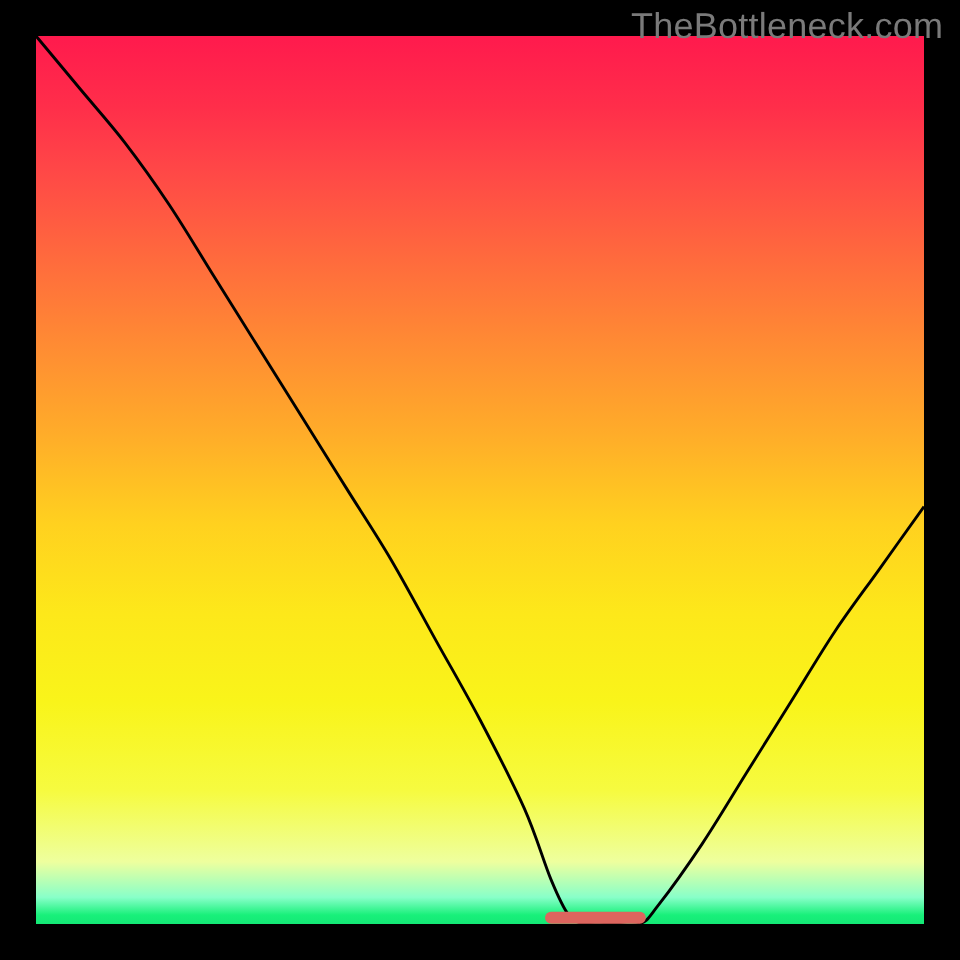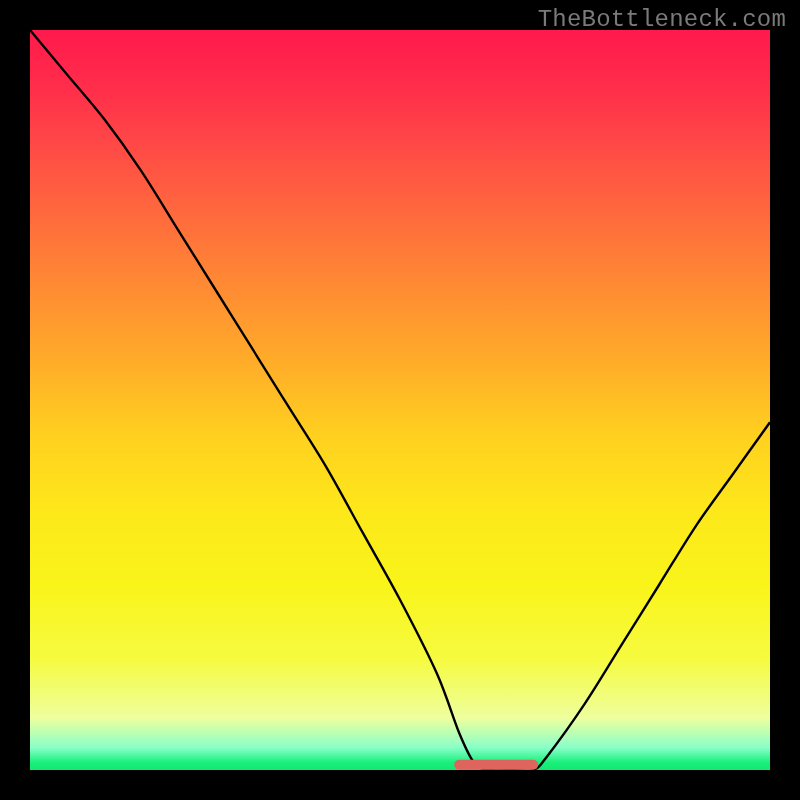--- a/index.html
+++ b/index.html
@@ -31,22 +31,22 @@
       #eeff9e 93%,
       #88ffc9 97%,
       #18f07a 99%,
       #14e876 100%
     );
   }
   .watermark {
     position: absolute;
     top: 6px;
     right: 14px;
-    font-family: Liberation Mono, monospace;
-    font-size: 24px;
+    font-family: Liberation Sans, sans-serif;
+    font-size: 30px;
     color: #7a7a7a;
     letter-spacing: 0.2px;
   }
   svg.curve {
     position: absolute;
     left: 0;
     top: 0;
     width: 740px;
     height: 740px;
     overflow: visible;

